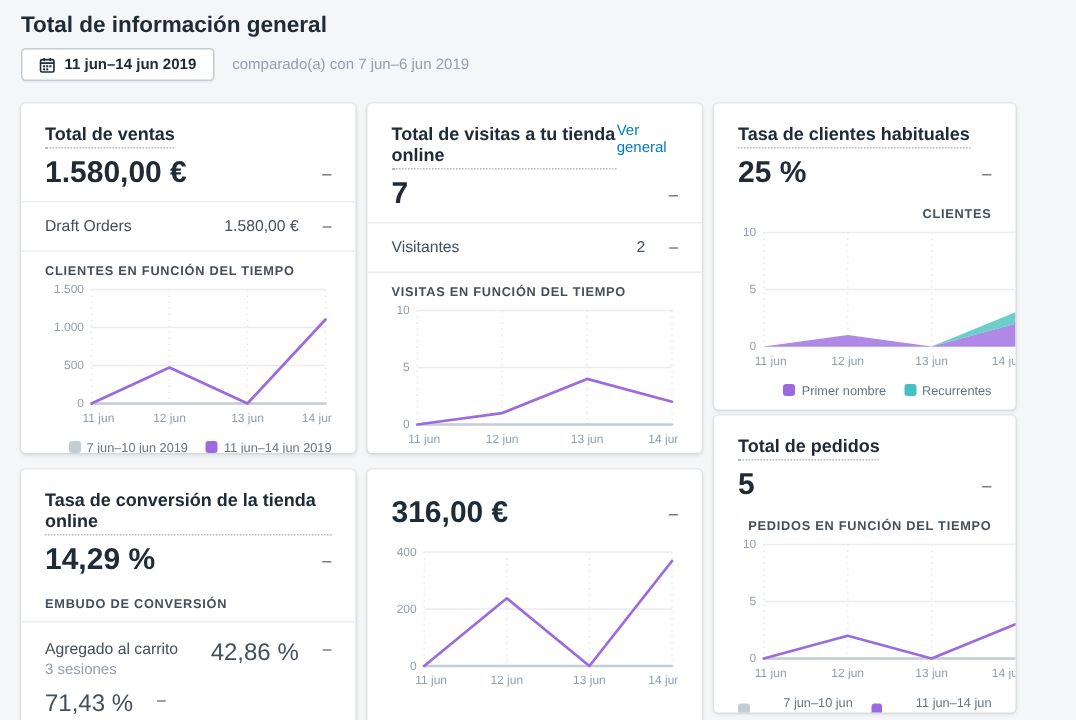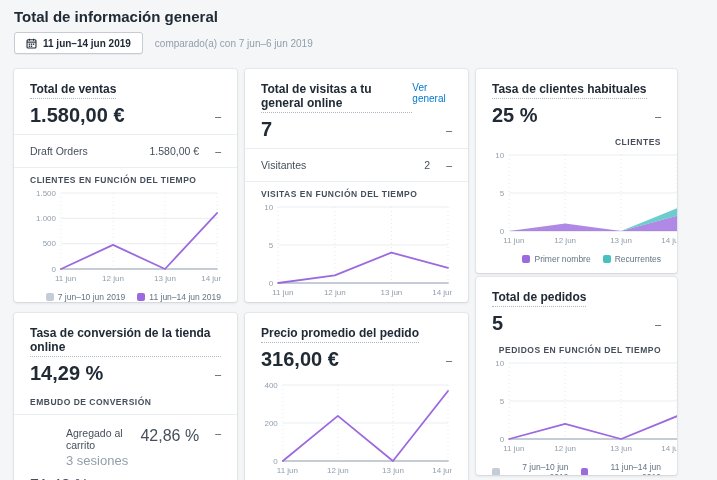--- a/index.html
+++ b/index.html
@@ -51,23 +51,23 @@
   .metric-row .m-value { margin-right:16px; }
   .section-label {
     font-size:8.5px; font-weight:bold; color:#454f5b;
     letter-spacing:.5px; margin:6px 0 4px;
   }
   .chart { margin-top:2px; }
   .legend { display:flex; justify-content:flex-end; gap:12px; font-size:8.5px; color:#637381; margin-top:5px; }
   .lg-item { display:flex; align-items:center; }
   .swatch { width:8px; height:8px; border-radius:2px; display:inline-block; margin-right:4px; }
   .funnel-row { display:flex; align-items:flex-start; padding:5px 0 4px; }
-  .f-main { flex:1;margin-left:36px; }
+  .f-main { flex:1; }
   .f-label { font-size:10.5px; color:#454f5b; }
-  .f-sub { font-size:13px; color:#919eab; margin-top:2px; }
+  .f-sub { font-size:10px; color:#919eab; margin-top:2px; }
   .f-value { font-size:16px; color:#454f5b; margin-right:16px; }
   .f-delta { font-size:10.5px; color:#454f5b; }
   svg text { font-family:"Liberation Sans", sans-serif; }
 </style>
 </head>
 <body>
 
 <div class="header">
   <div class="page-title">Total de información general</div>
 </div>
@@ -161,21 +161,21 @@
         <span class="f-delta">–</span>
       </div>
 
     </div>
   </div>
 
   <div class="col col2">
 
     <div class="card h-visits">
       <div class="title-row">
-        <span class="card-title">Total de visitas a tu general online</span>
+        <span class="card-title">Total de visitas a tu tienda online</span>
         <a class="report-link">Ver general</a>
       </div>
       <div class="big-row">
         <span class="big-value">7</span>
         <span class="delta">–</span>
       </div>
       <div class="divider"></div>
       <div class="metric-row">
         <span class="m-label">Visitantes</span>
         <span class="m-value">2</span>
@@ -198,23 +198,20 @@
             <text x="73.8" y="92" text-anchor="middle" fill="#919eab">12 jun</text>
             <text x="130.4" y="92" text-anchor="middle" fill="#919eab">13 jun</text>
             <text x="193" y="92" text-anchor="end" fill="#919eab">14 jun</text>
             <polyline points="17.2,80 73.8,80 130.4,80 187,80" fill="none" stroke="#c4cdd5" stroke-width="1.8" stroke-linejoin="round" stroke-linecap="round"></polyline>
             <polyline points="17.2,80 73.8,72.4 130.4,49.599999999999994 187,64.8" fill="none" stroke="#9c6ade" stroke-width="1.8" stroke-linejoin="round" stroke-linecap="round"></polyline>
           </svg></div>
 
     </div>
 
     <div class="card h-avg">
-      <div class="title-row">
-        <span class="card-title">Precio promedio del pedido</span>
-      </div>
       <div class="big-row">
         <span class="big-value">316,00 €</span>
         <span class="delta">–</span>
       </div>
       <div class="chart" style="margin-top:10px;"><svg width="191" height="94" font-size="8">
             <line x1="21.799999999999997" y1="4" x2="21.799999999999997" y2="80" stroke="#e4e8ec" stroke-dasharray="1,3"></line>
             <line x1="76.86666666666666" y1="4" x2="76.86666666666666" y2="80" stroke="#e4e8ec" stroke-dasharray="1,3"></line>
             <line x1="131.93333333333334" y1="4" x2="131.93333333333334" y2="80" stroke="#e4e8ec" stroke-dasharray="1,3"></line>
             <line x1="187" y1="4" x2="187" y2="80" stroke="#e4e8ec" stroke-dasharray="1,3"></line>
             <line x1="21.799999999999997" y1="80" x2="187" y2="80" stroke="#d9dfe5"></line>

